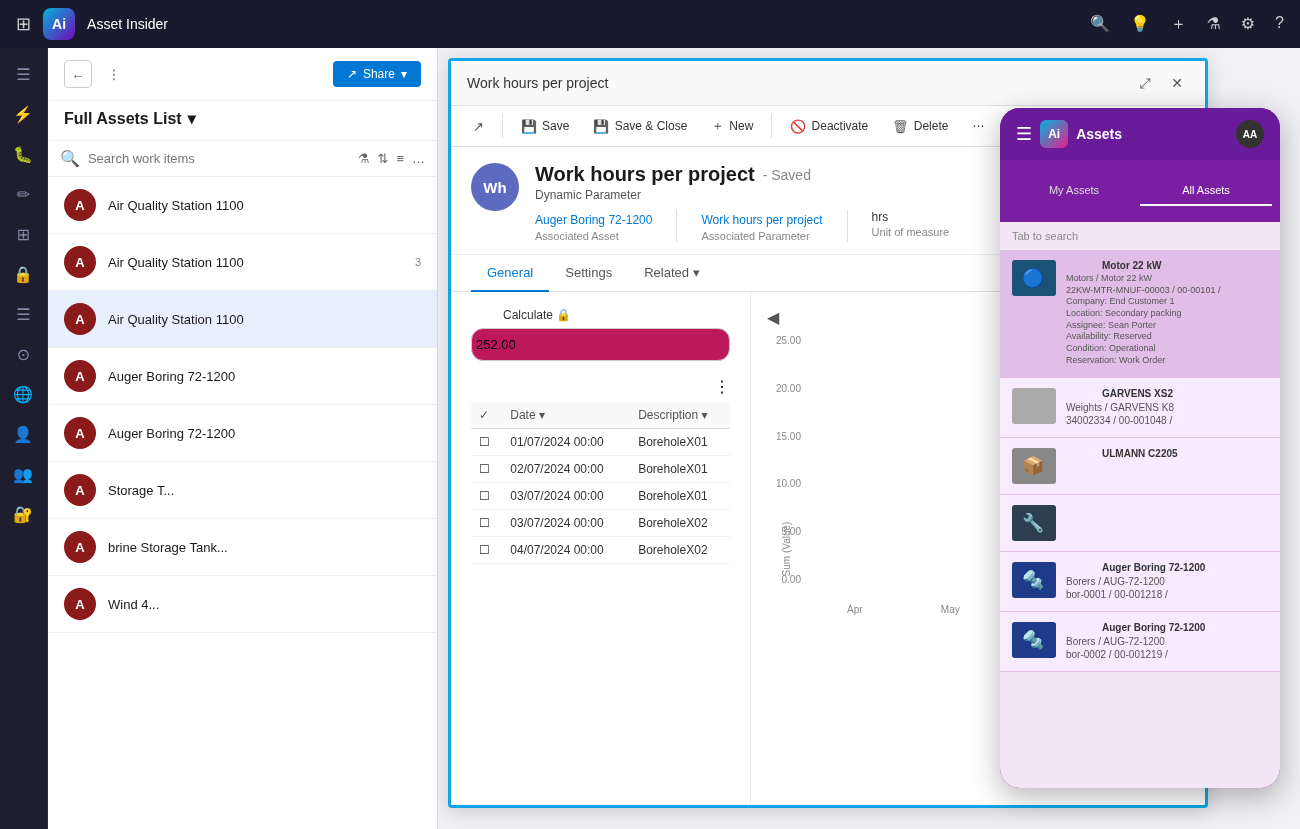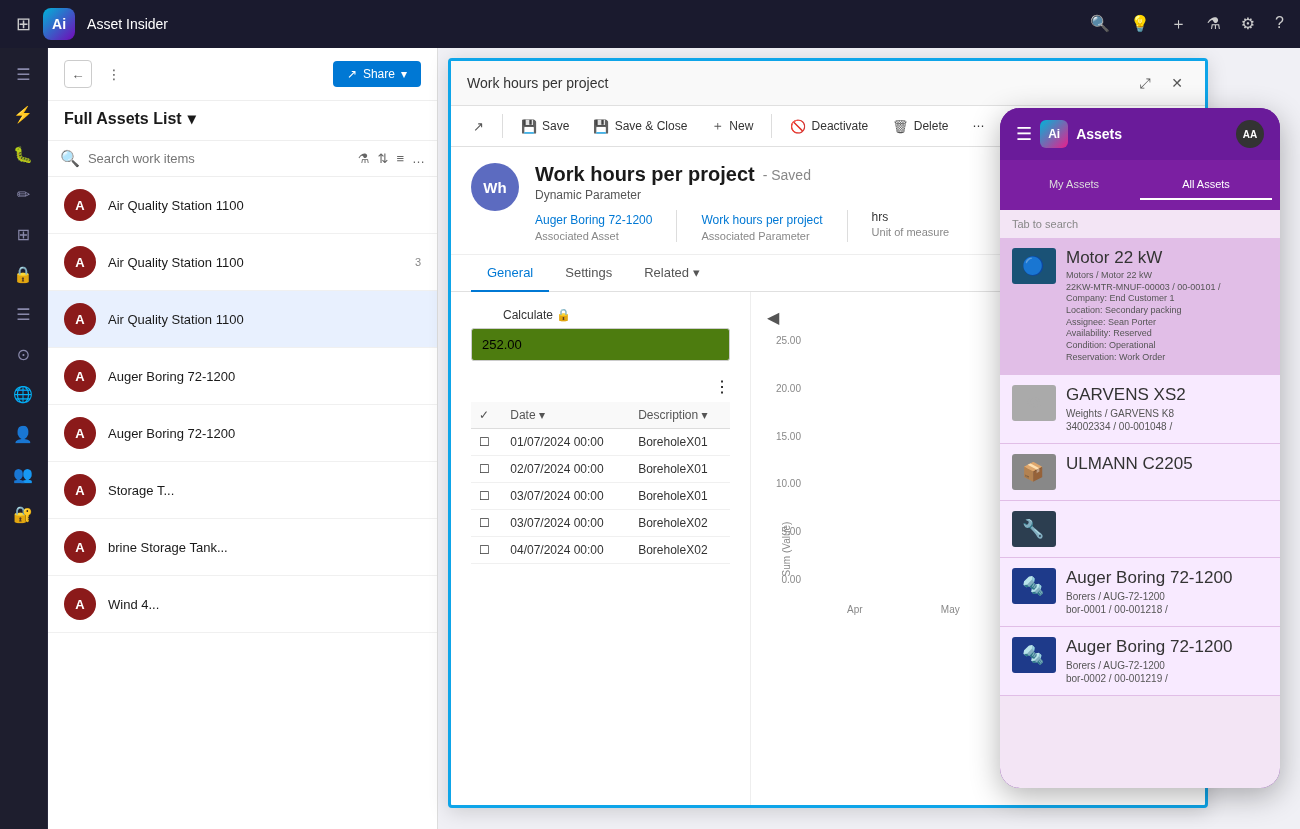--- a/index.html
+++ b/index.html
@@ -314,25 +314,25 @@
 
     .calculate-section { margin-bottom: 16px; }
     .calculate-label {
       font-size: 12px;
       color: #333;
       margin-bottom: 6px;
       display: flex; align-items: center; gap: 6px; margin-left: 32px;
     }
     .calculate-input {
       width: 100%;
-      padding: 8px 10px;
+      padding: 8px 4px;
       border: 1px solid #ccc;
-      border-radius: 3px;
+      border-radius: 12px;
       font-size: 13px;
-      background: #4d7c0f;
+      background: #be185d;
     }
 
     .data-table-area { margin-top: 12px; }
     .data-table-toolbar {
       display: flex; justify-content: flex-end;
       margin-bottom: 6px;
     }
     .data-table { width: 100%; border-collapse: collapse; font-size: 12px; }
     .data-table th {
       text-align: left;
@@ -445,21 +445,21 @@
       width: 28px; height: 28px;
       background: #333;
       border-radius: 50%;
       display: flex; align-items: center; justify-content: center;
       font-size: 10px; color: white; font-weight: 600;
     }
 
     .mobile-tabs {
       display: flex;
       background: #7b1fa2;
-      padding: 10px 8px;
+      padding: 16px 8px;
     }
     .mobile-tab {
       flex: 1; text-align: center;
       padding: 8px 4px;
       font-size: 11px;
       color: #ddd;
       cursor: pointer;
       border-bottom: 2px solid transparent;
     }
     .mobile-tab.active {
@@ -490,21 +490,21 @@
       border-radius: 3px;
       flex-shrink: 0;
       overflow: hidden;
     }
     .mobile-item-img .img-placeholder {
       width: 100%; height: 100%;
       display: flex; align-items: center; justify-content: center;
       color: #aaa; font-size: 18px;
     }
     .mobile-item-info { flex: 1; }
-    .mobile-item-name { font-size: 17px; font-weight: 400; color: #333; }
+    .mobile-item-name { font-size: 10px; font-weight: 700; color: #333; margin-left: 36px; }
     .mobile-item-sub { font-size: 10px; color: #555; margin-top: 2px; line-height: 1.3; }
 
     
     .bg-logo {
       position: absolute;
       left: -60px;
       bottom: -80px;
       z-index: 5;
       pointer-events: none;
     }

